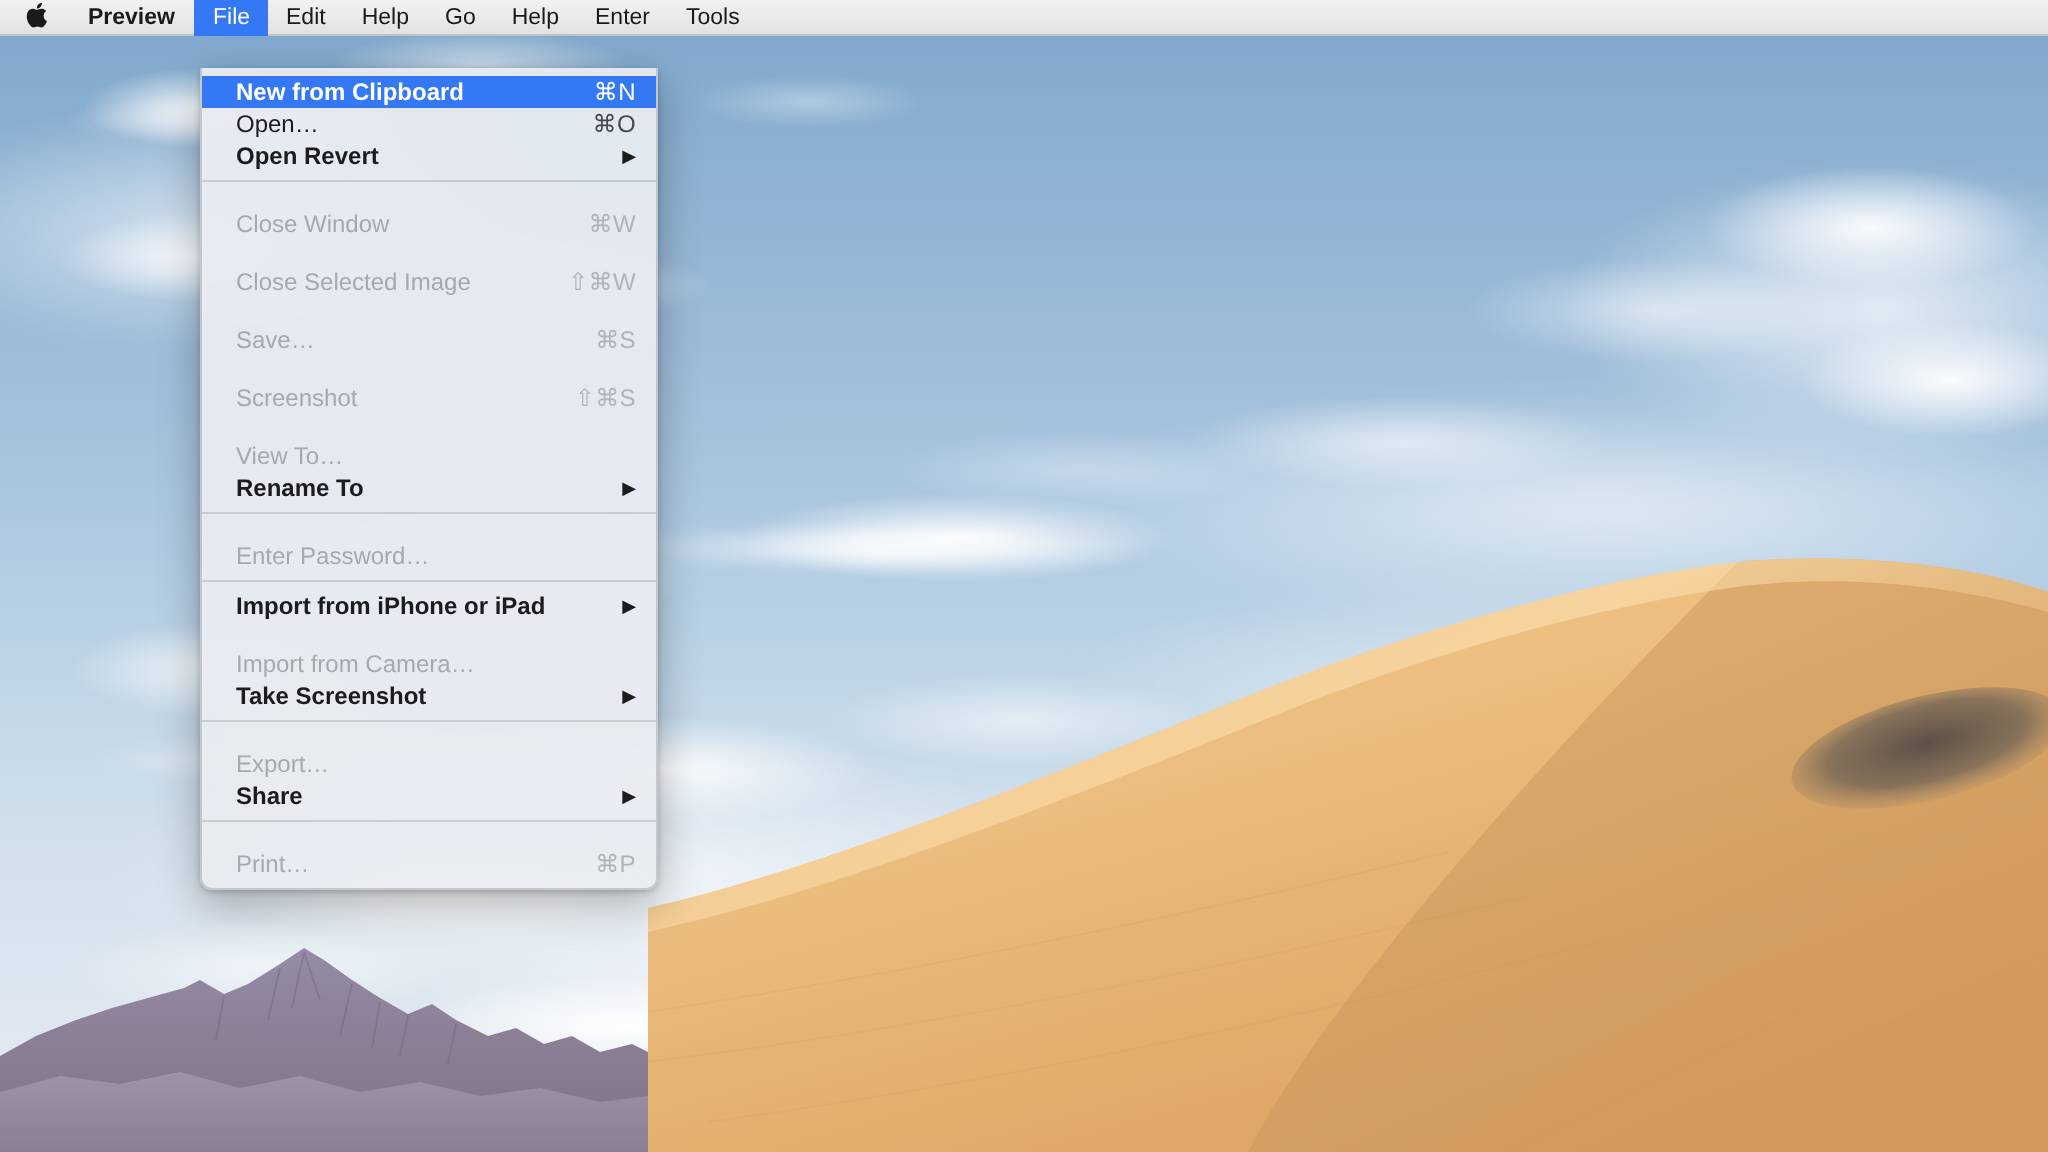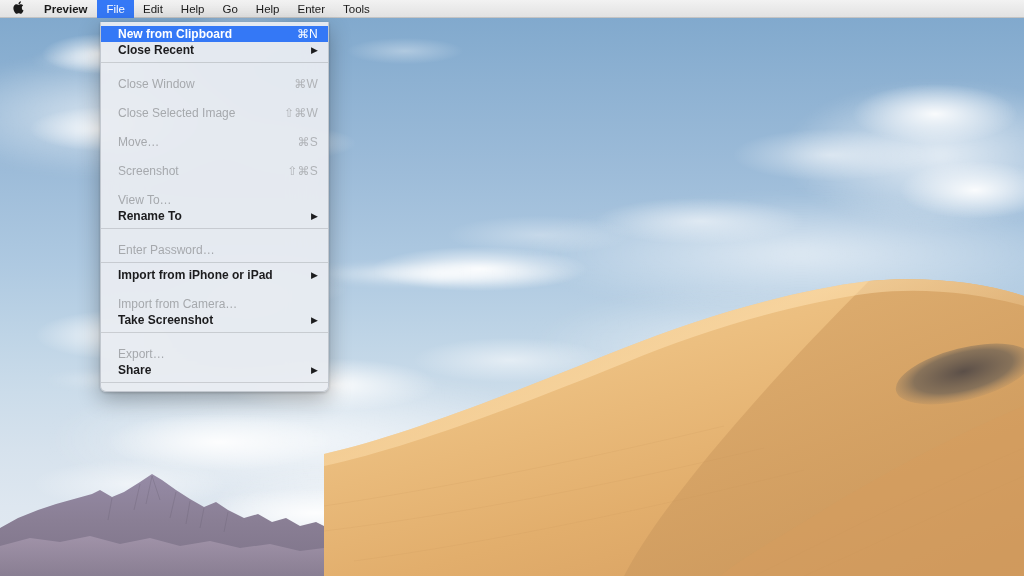--- a/index.html
+++ b/index.html
@@ -97,21 +97,21 @@
     height:18px; line-height:18px;
     padding:0 9px; white-space:nowrap; cursor:default;
   }
   .mb-item.apple { padding:0 10px 0 13px; font-size:13px; line-height:16px; }
   .mb-item.apple svg { display:block; margin-top:1px; }
   .mb-item.app-name { font-weight:bold; padding:0 10px; }
   .mb-item.active { background:#3478f6; color:#ffffff; }
 
   
   #file-menu {
-    position:absolute; left:100px; top:22px; width:229px;
+    position:absolute; left:100px; top:34px; width:229px;
     background:rgba(233,236,241,0.94);
     backdrop-filter:blur(18px);
     -webkit-backdrop-filter:blur(18px);
     border:1px solid rgba(150,155,165,0.45);
     border-top:none;
     border-radius:0 0 6px 6px;
     box-shadow:0 7px 22px rgba(0,0,0,0.30), 0 1px 3px rgba(0,0,0,0.20);
     padding:4px 0 4px 0;
     z-index:30;
     font-size:12px;
@@ -282,38 +282,43 @@
         <div class="mb-item">Tools</div>
       </div>
   </div>
 
   <div id="file-menu">
       <div class="mi bold highlight">
         <span class="label">New from Clipboard</span>
         <span class="spacer"></span>
         <span class="accel">⌘N</span>
       </div>
-      <div class="mi bold">
-        <span class="label">Close Recent</span>
+      <div class="mi">
+        <span class="label">Open…</span>
+        <span class="spacer"></span>
+        <span class="accel">⌘O</span>
+      </div>
+      <div class="mi bold">
+        <span class="label">Open Revert</span>
         <span class="spacer"></span>
         <span class="arrow">▶</span>
       </div>
       <div class="sep"></div>
       <div class="mi disabled">
         <span class="label">Close Window</span>
         <span class="spacer"></span>
         <span class="accel">⌘W</span>
       </div>
       <div class="mi disabled">
         <span class="label">Close Selected Image</span>
         <span class="spacer"></span>
         <span class="accel">⇧⌘W</span>
       </div>
       <div class="mi disabled">
-        <span class="label">Move…</span>
+        <span class="label">Save…</span>
         <span class="spacer"></span>
         <span class="accel">⌘S</span>
       </div>
       <div class="mi disabled">
         <span class="label">Screenshot</span>
         <span class="spacer"></span>
         <span class="accel">⇧⌘S</span>
       </div>
       <div class="mi disabled">
         <span class="label">View To…</span>
@@ -348,15 +353,20 @@
       <div class="mi disabled">
         <span class="label">Export…</span>
         <span class="spacer"></span>
       </div>
       <div class="mi bold">
         <span class="label">Share</span>
         <span class="spacer"></span>
         <span class="arrow">▶</span>
       </div>
       <div class="sep"></div>
+      <div class="mi disabled">
+        <span class="label">Print…</span>
+        <span class="spacer"></span>
+        <span class="accel">⌘P</span>
+      </div>
     </div>
 
 </div>
 
 </body></html>

